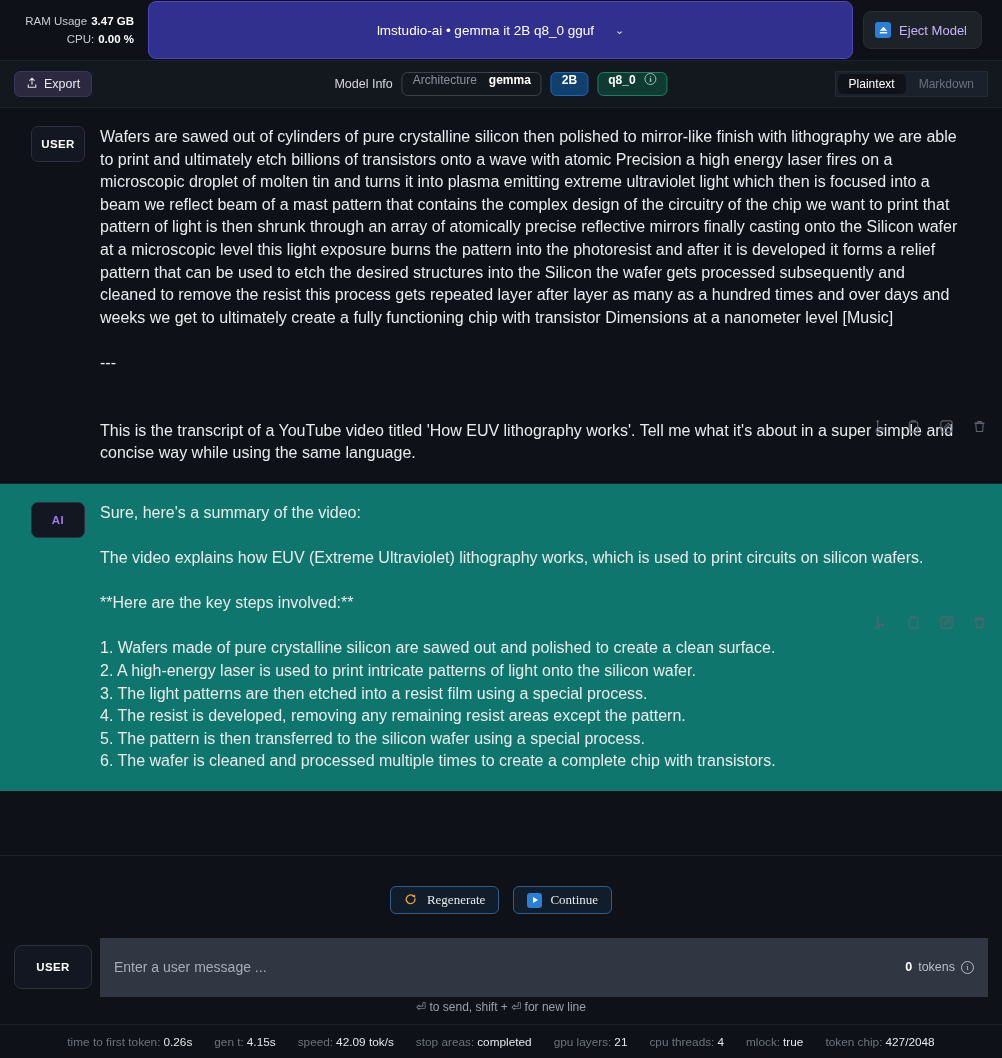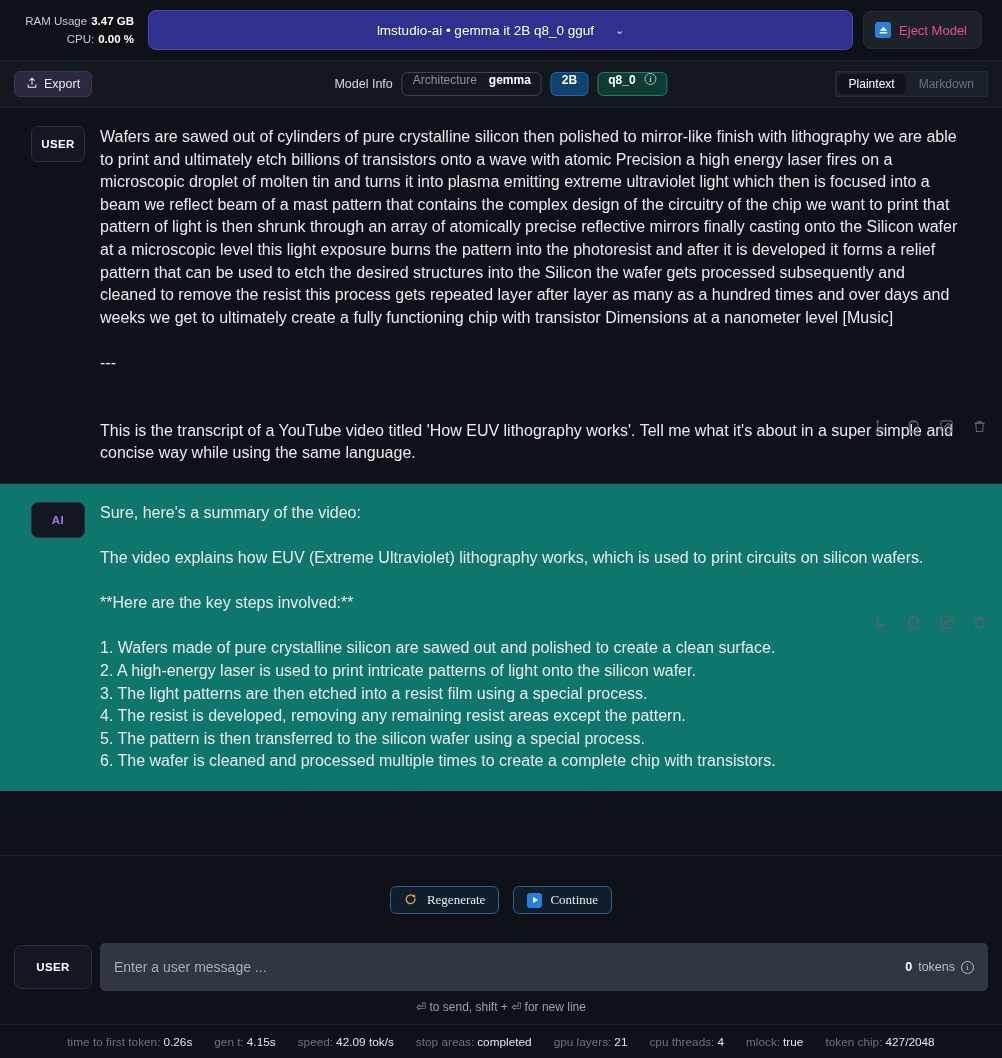--- a/index.html
+++ b/index.html
@@ -42,21 +42,21 @@
     font-size: 11.5px;
     line-height: 1.25;
     padding-right: 4px;
   }
   .sysstat-row { white-space: nowrap; }
   .sysstat-label { color: #c9cdd4; }
   .sysstat-value { color: #ffffff; font-weight: bold; margin-left: 4px; }
 
   .model-selector {
     flex: 1 1 auto;
-    height: 40px;
+    height: 58px;
     background: #32308f;
     border: 1px solid #4b48b8;
     border-radius: 8px;
     display: flex;
     align-items: center;
     justify-content: center;
     gap: 21px;
     color: #ffffff;
     font-size: 13.5px;
     cursor: pointer;
@@ -67,21 +67,21 @@
   .eject-btn {
     flex: 0 0 auto;
     height: 38px;
     background: #1d2229;
     border: 1px solid #272d36;
     border-radius: 8px;
     display: flex;
     align-items: center;
     gap: 8px;
     padding: 0 14px 0 11px;
-    color: #ec4899;
+    color: #c4b5fd;
     font-size: 13px;
     cursor: pointer;
     user-select: none;
   }
   .icon-eject {
     width: 16px; height: 16px;
     border-radius: 3px;
     background: #2a80d8;
     display: inline-flex;
     align-items: center;
@@ -317,23 +317,23 @@
     height: 46px;
   }
   .composer .role-badge {
     width: 78px;
     height: 44px;
     flex: 0 0 78px;
     border-radius: 8px;
   }
   .input-box {
     flex: 1 1 auto;
-    height: 48px;
+    height: 59px;
     background: #303742;
-    border-radius: 5px;
+    border-radius: 0;
     display: flex;
     align-items: center;
     padding: 0 14px;
     gap: 10px;
   }
   .input-placeholder {
     flex: 1 1 auto;
     font-size: 14px;
     color: #a7adb6;
   }

